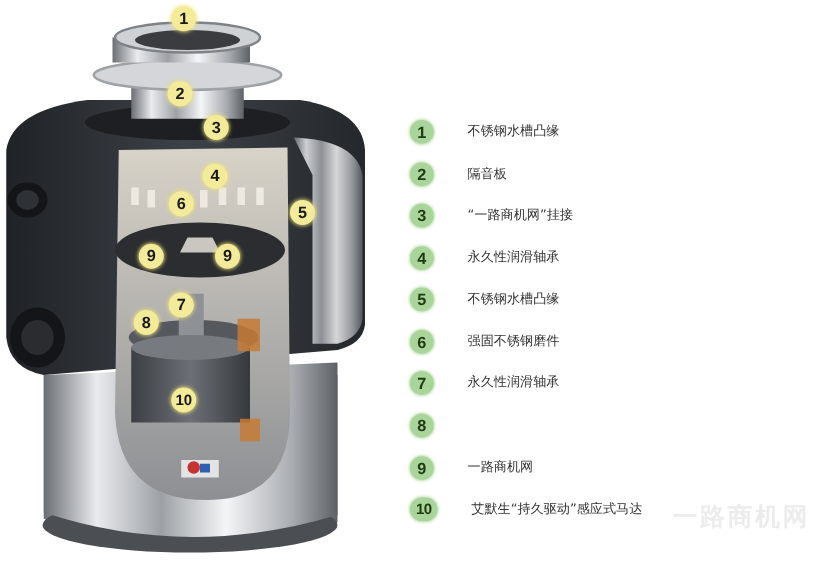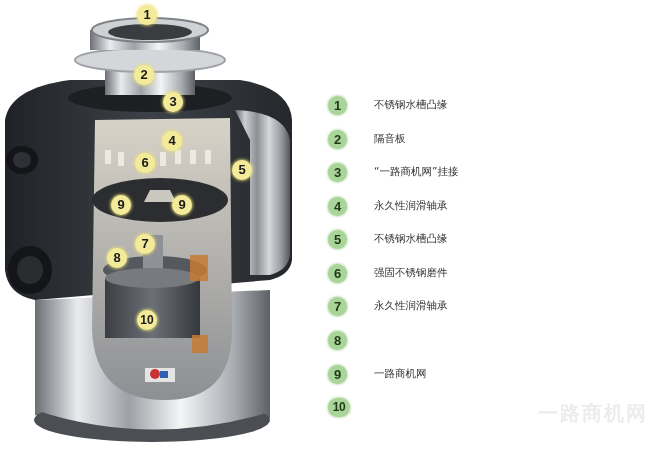--- a/index.html
+++ b/index.html
@@ -150,16 +150,17 @@
   </div>
   <div class="legend-row" style="top:235px;">
     <span class="badge">8</span>
   </div>
   <div class="legend-row" style="top:269px;">
     <span class="badge">9</span>
     <span class="label">一路商机网</span>
   </div>
   <div class="legend-row" style="top:302px;">
     <span class="badge wide">10</span>
+    <span class="label">艾默生“持久驱动”感应式马达</span>
   </div>
 </div>
 
 <div class="watermark">一路商机网</div>
 
 </body></html>

